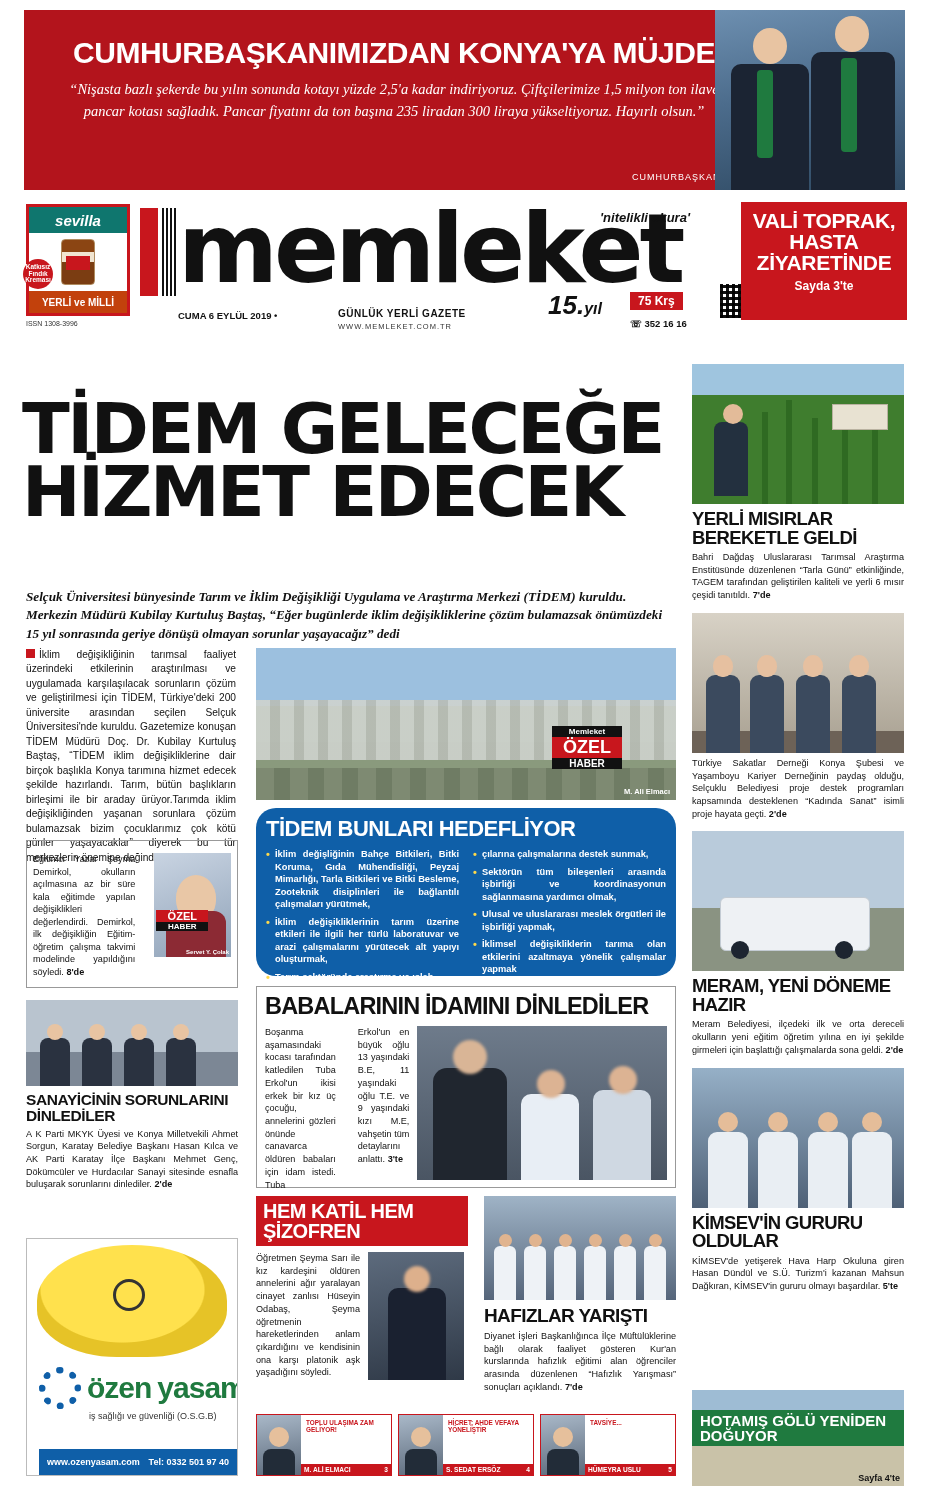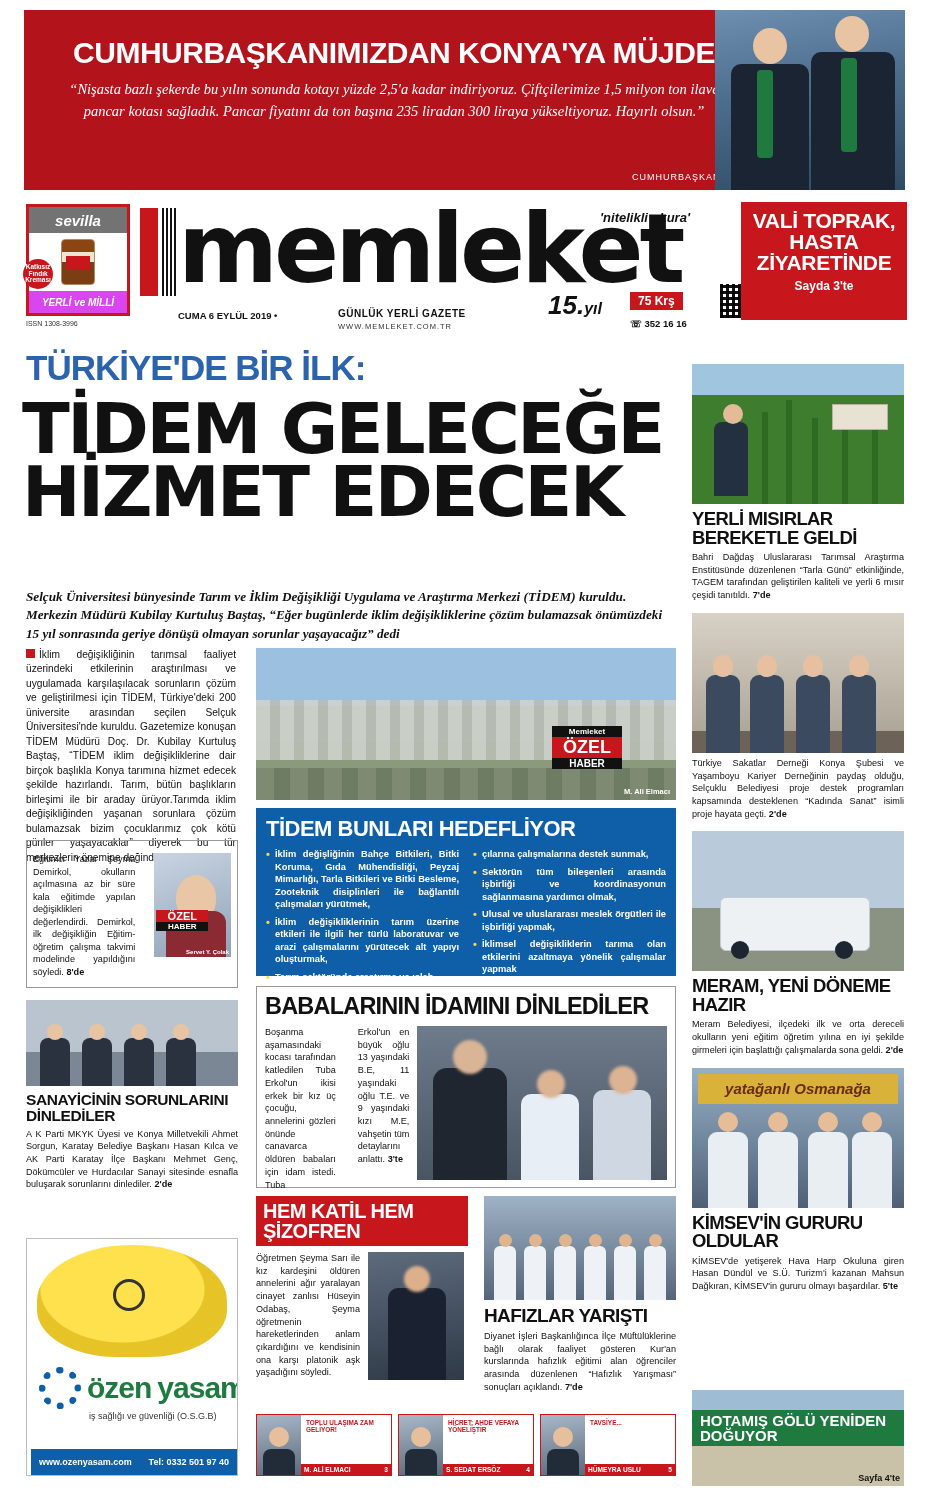--- a/index.html
+++ b/index.html
@@ -46,39 +46,39 @@
   .figA { left: 12px; width: 86px; height: 160px; }
   .figB { left: 92px; width: 92px; height: 170px; }
 
   
   .masthead { position:absolute; left:0; top: 196px; width: 929px; height: 140px; background:#fff; }
   .sevilla {
     position:absolute; left: 26px; top: 8px; width: 104px; height: 112px;
     border: 3px solid #c8161d; background:#fff;
   }
   .sevilla .logo-top {
-    height: 26px; background:#737373; color:#fff; font-size: 15px; font-weight:900;
+    height: 26px; background:#0f766e; color:#fff; font-size: 15px; font-weight:900;
     display:flex; align-items:center; justify-content:center; font-style:italic;
   }
   .sevilla .jar {
     height: 58px; display:flex; align-items:center; justify-content:center;
     background: #fff;
   }
   .jar-shape {
     width: 34px; height: 46px; border-radius:4px;
     background: linear-gradient(180deg,#8b4513 0 12px,#f0e4d0 12px 22px,#7b3d12 22px 100%);
     border:1px solid #b08c60; position:relative;
   }
   .jar-shape:after {
     content:""; position:absolute; left:4px; right:4px; top:16px; height:14px;
     background:#c8161d;
   }
   .sevilla .logo-bottom {
-    height: 22px; background:#d946ef; color:#fff; font-size: 10px; font-weight:800;
-    display:flex; align-items:center; justify-content:center;font-style:italic;
+    height: 22px; background:#c2410c; color:#fff; font-size: 10px; font-weight:800;
+    display:flex; align-items:center; justify-content:center;
   }
   .sevilla .sticker {
     position:absolute; left: -6px; bottom: 24px; width: 30px; height: 30px;
     border-radius: 50%; background:#c8161d; color:#fff; font-size:6.5px; font-weight:800;
     display:flex; align-items:center; justify-content:center; text-align:center; line-height:1.05;
   }
   .issn { position:absolute; left: 26px; top: 124px; font-size: 7px; color:#333; }
 
   .redbar { position:absolute; left: 140px; top: 12px; width: 18px; height: 88px; background:#c8161d; }
   .barcode { position:absolute; left: 162px; top: 12px; width: 14px; height: 88px;
@@ -158,21 +158,21 @@
     position:absolute; right: 54px; top: 78px; width: 70px; text-align:center;
   }
   .ozel-badge .b1 { background:#111; color:#fff; font-size:8px; font-weight:800; padding:1px 0; }
   .ozel-badge .b2 { background:#c8161d; color:#fff; font-size:18px; font-weight:900; }
   .ozel-badge .b3 { background:#111; color:#fff; font-size:10px; font-weight:800; }
   .lead-credit { position:absolute; right: 6px; bottom: 4px; font-size: 7.5px; color:#fff; font-weight:700; }
 
   
   .tidem-box {
     position:absolute; left: 256px; top: 808px; width: 420px; height: 168px;
-    background:#0f5fa8; color:#fff; padding: 8px 10px;
+    background:#0f5fa8; color:#fff; padding: 8px 10px; border-radius: 20px;
   }
   .tidem-box h3 { font-size: 22px; font-weight:900; letter-spacing:-0.5px; margin-bottom: 6px; }
   .tidem-cols { display:flex; gap: 14px; }
   .tidem-cols ul { list-style:none; width: 50%; }
   .tidem-cols li {
     font-size: 9.3px; line-height: 1.35; margin-bottom: 5px; padding-left: 9px; position:relative;
     text-align: justify; font-weight:600;
   }
   .tidem-cols li:before {
     content:"•"; position:absolute; left:0; top:-1px; color:#ffd94a; font-size: 11px;
@@ -302,21 +302,21 @@
   .ad .helmet:after {
     content:""; position:absolute; left: 76px; top: 34px; width: 26px; height: 26px;
     border: 3px solid #333; border-radius: 50%;
   }
   .ad .logo { position:absolute; left: 12px; top: 128px; display:flex; align-items:center; gap: 6px; }
   .ad .gear { width: 42px; height: 42px; border-radius: 50%; border: 7px dotted #0f5fa8; }
   .ad .ozen { font-size: 30px; font-weight:900; color:#0f5fa8; letter-spacing:-1px; }
   .ad .ozen span { color:#1f7a3f; }
   .ad .sub { position:absolute; left: 62px; top: 172px; font-size: 9px; color:#333; }
   .ad .foot {
-    position:absolute; left: 4px; right:0; bottom: 0; height: 26px; background:#0f5fa8; color:#fff;
+    position:absolute; left: 12px; right:0; bottom: 0; height: 26px; background:#0f5fa8; color:#fff;
     display:flex; align-items:center; justify-content:space-between; padding: 4px 8px; font-size: 9px; font-weight:700;
   }
 
   
   .strip { position:absolute; left: 256px; top: 1414px; width: 420px; height: 62px; display:flex; gap: 6px; }
   .col-card { flex:1; border: 1px solid #c8161d; display:flex; overflow:hidden; }
   .col-card .ph { width: 44px; background: linear-gradient(170deg,#a9b8c8,#5c6a7b); position:relative; }
   .col-card .ph:before { content:""; position:absolute; left: 12px; top: 12px; width: 20px; height: 20px; border-radius:50%; background:#e6c09c; }
   .col-card .ph:after { content:""; position:absolute; left: 6px; top: 34px; width: 32px; height: 30px; background:#222c38; border-radius: 8px 8px 0 0; }
   .col-card .tx { flex:1; padding: 4px 3px 0 5px; position:relative; }
@@ -379,21 +379,20 @@
     </div>
 
     <div class="qr"></div>
 
     <div class="vali-box">
       <div class="t">VALİ TOPRAK, HASTA ZİYARETİNDE</div>
       <div class="s">Sayda 3'te</div>
     </div>
   </div>
 
-  <div class="kicker">TÜRKİYE'DE BİR İLK:</div>
   <div class="headline">TİDEM GELECEĞE HİZMET EDECEK</div>
   <div class="standfirst">Selçuk Üniversitesi bünyesinde Tarım ve İklim Değişikliği Uygulama ve Araştırma Merkezi (TİDEM) kuruldu. Merkezin Müdürü Kubilay Kurtuluş Baştaş, “Eğer bugünlerde iklim değişikliklerine çözüm bulamazsak önümüzdeki 15 yıl sonrasında geriye dönüşü olmayan sorunlar yaşayacağız” dedi</div>
 
   <div class="lead-text">
     <span class="sq"></span><span>İklim değişikliğinin tarımsal faaliyet üzerindeki etkilerinin araştırılması ve uygulamada karşılaşılacak sorunların çözüm ve geliştirilmesi için TİDEM, Türkiye'deki 200 üniversite arasından seçilen Selçuk Üniversitesi'nde kuruldu. Gazetemize konuşan TİDEM Müdürü Doç. Dr. Kubilay Kurtuluş Baştaş, “TİDEM iklim değişikliklerine dair birçok başlıkla Konya tarımına hizmet edecek şekilde hazırlandı. Tarım, bütün başlıkların birleşimi ile bir araday ürüyor.Tarımda iklim değişikliğinden yaşanan sorunlara çözüm bulamazsak bizim çocuklarımız çok kötü günler yaşayacaklar” diyerek bu tür merkezlerin önemine değindi.</span>
     <b>7'de</b>
   </div>
 
   <div class="lead-photo">
     <div class="city"></div>
@@ -532,21 +531,20 @@
       <div class="ph ph-meram">
           <span class="truck"></span>
         </div>
       <h4>MERAM, YENİ DÖNEME HAZIR</h4>
       <p><span>Meram Belediyesi, ilçedeki ilk ve orta dereceli okulların yeni eğitim öğretim yılına en iyi şekilde girmeleri için başlattığı çalışmalarda sona geldi.</span>
         <b>2'de</b></p>
     </div>
 
     <div class="rblock">
       <div class="ph ph-kimsev">
-        <div class="banner2">yatağanlı Osmanağa</div>
         <span class="p2" style="left:16px"></span>
           <span class="p2" style="left:66px"></span>
         <span class="p2" style="left:116px"></span>
           <span class="p2" style="left:160px"></span>
       </div>
       <h4>KİMSEV'İN GURURU OLDULAR</h4>
       <p><span>KİMSEV'de yetişerek Hava Harp Okuluna giren Hasan Dündül ve S.Ü. Turizm'i kazanan Mahsun Dağkıran, KİMSEV'in gururu olmayı başardılar.</span>
         <b>5'te</b></p>
     </div>
   </div>

